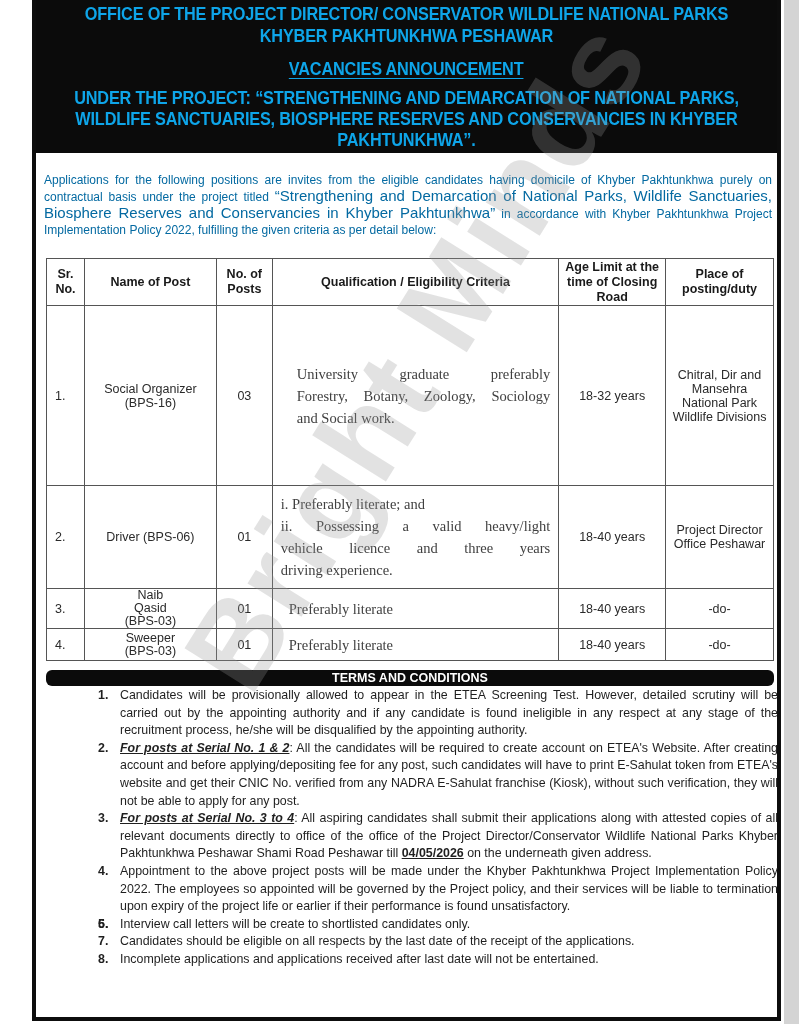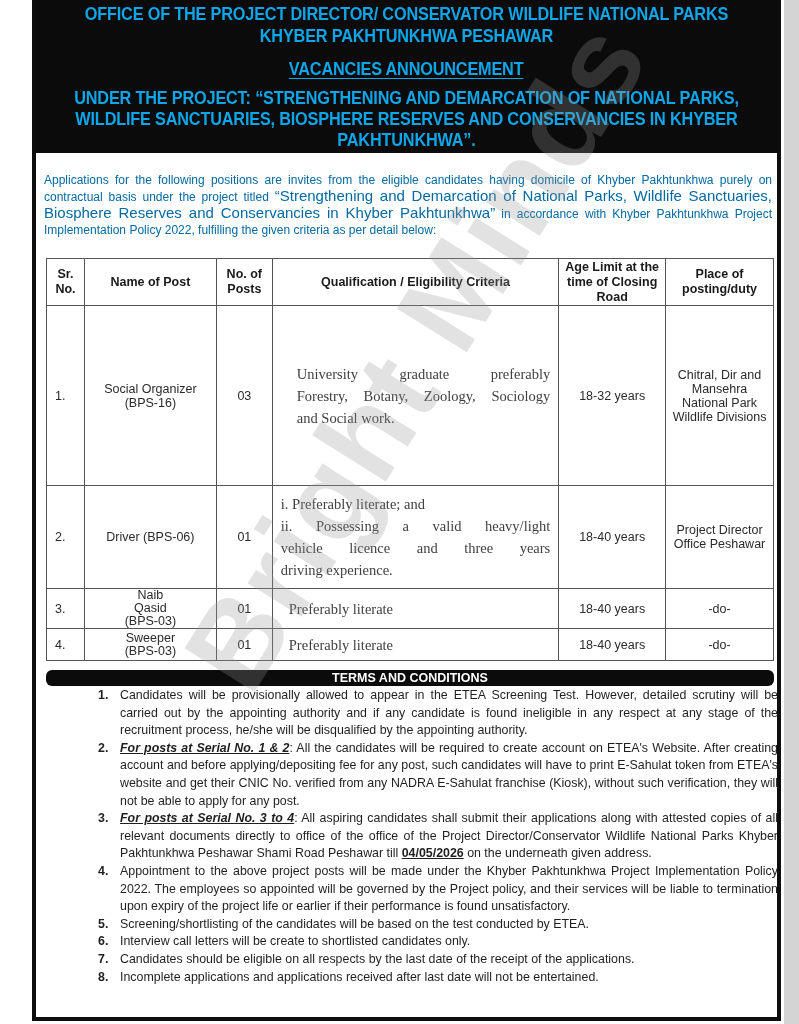--- a/index.html
+++ b/index.html
@@ -159,21 +159,20 @@
     <li>
       <span class="num">3.</span>
       <span class="lead">For posts at Serial No. 3 to 4</span><span>: All aspiring candidates shall submit their applications along with attested copies of all relevant documents directly to office of the office of the Project Director/Conservator Wildlife National Parks Khyber Pakhtunkhwa Peshawar Shami Road Peshawar till </span><span class="date">04/05/2026</span><span> on the underneath given address.</span>
     </li>
     <li>
       <span class="num">4.</span>
       <span>Appointment to the above project posts will be made under the Khyber Pakhtunkhwa Project Implementation Policy 2022. The employees so appointed will be governed by the Project policy, and their services will be liable to termination upon expiry of the project life or earlier if their performance is found unsatisfactory.</span>
     </li>
     <li>
       <span class="num">5.</span>
-      <span>Screening/shortlisting of the candidates will be based on the test conducted by ETEA.</span>
     </li>
     <li>
       <span class="num">6.</span>
       <span>Interview call letters will be create to shortlisted candidates only.</span>
     </li>
     <li>
       <span class="num">7.</span>
       <span>Candidates should be eligible on all respects by the last date of the receipt of the applications.</span>
     </li>
     <li>

